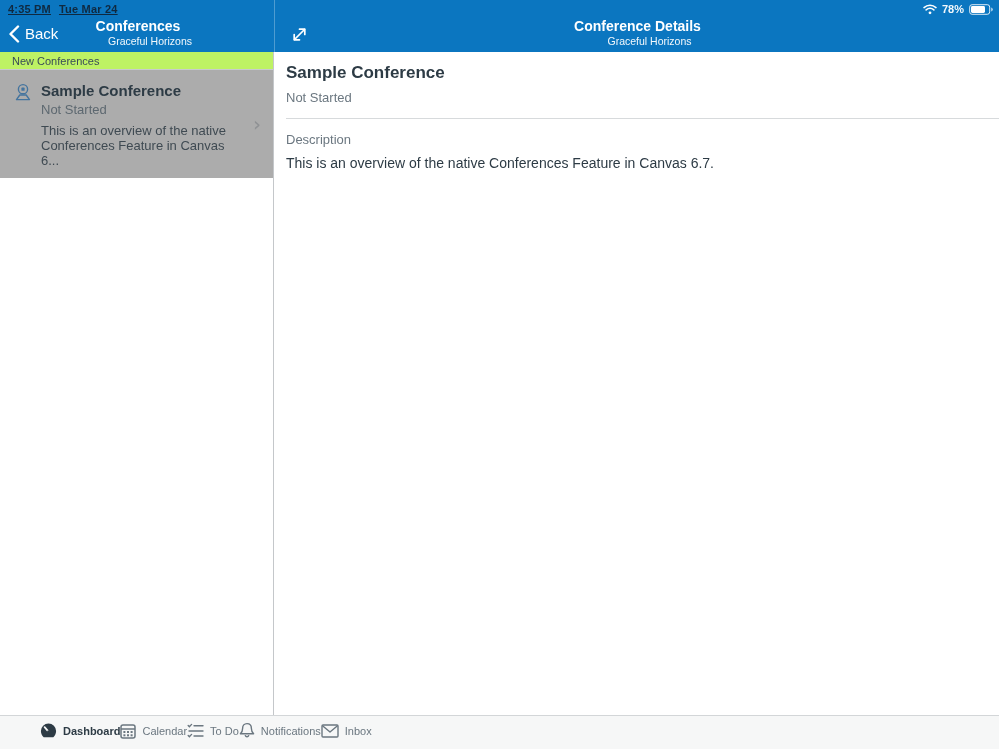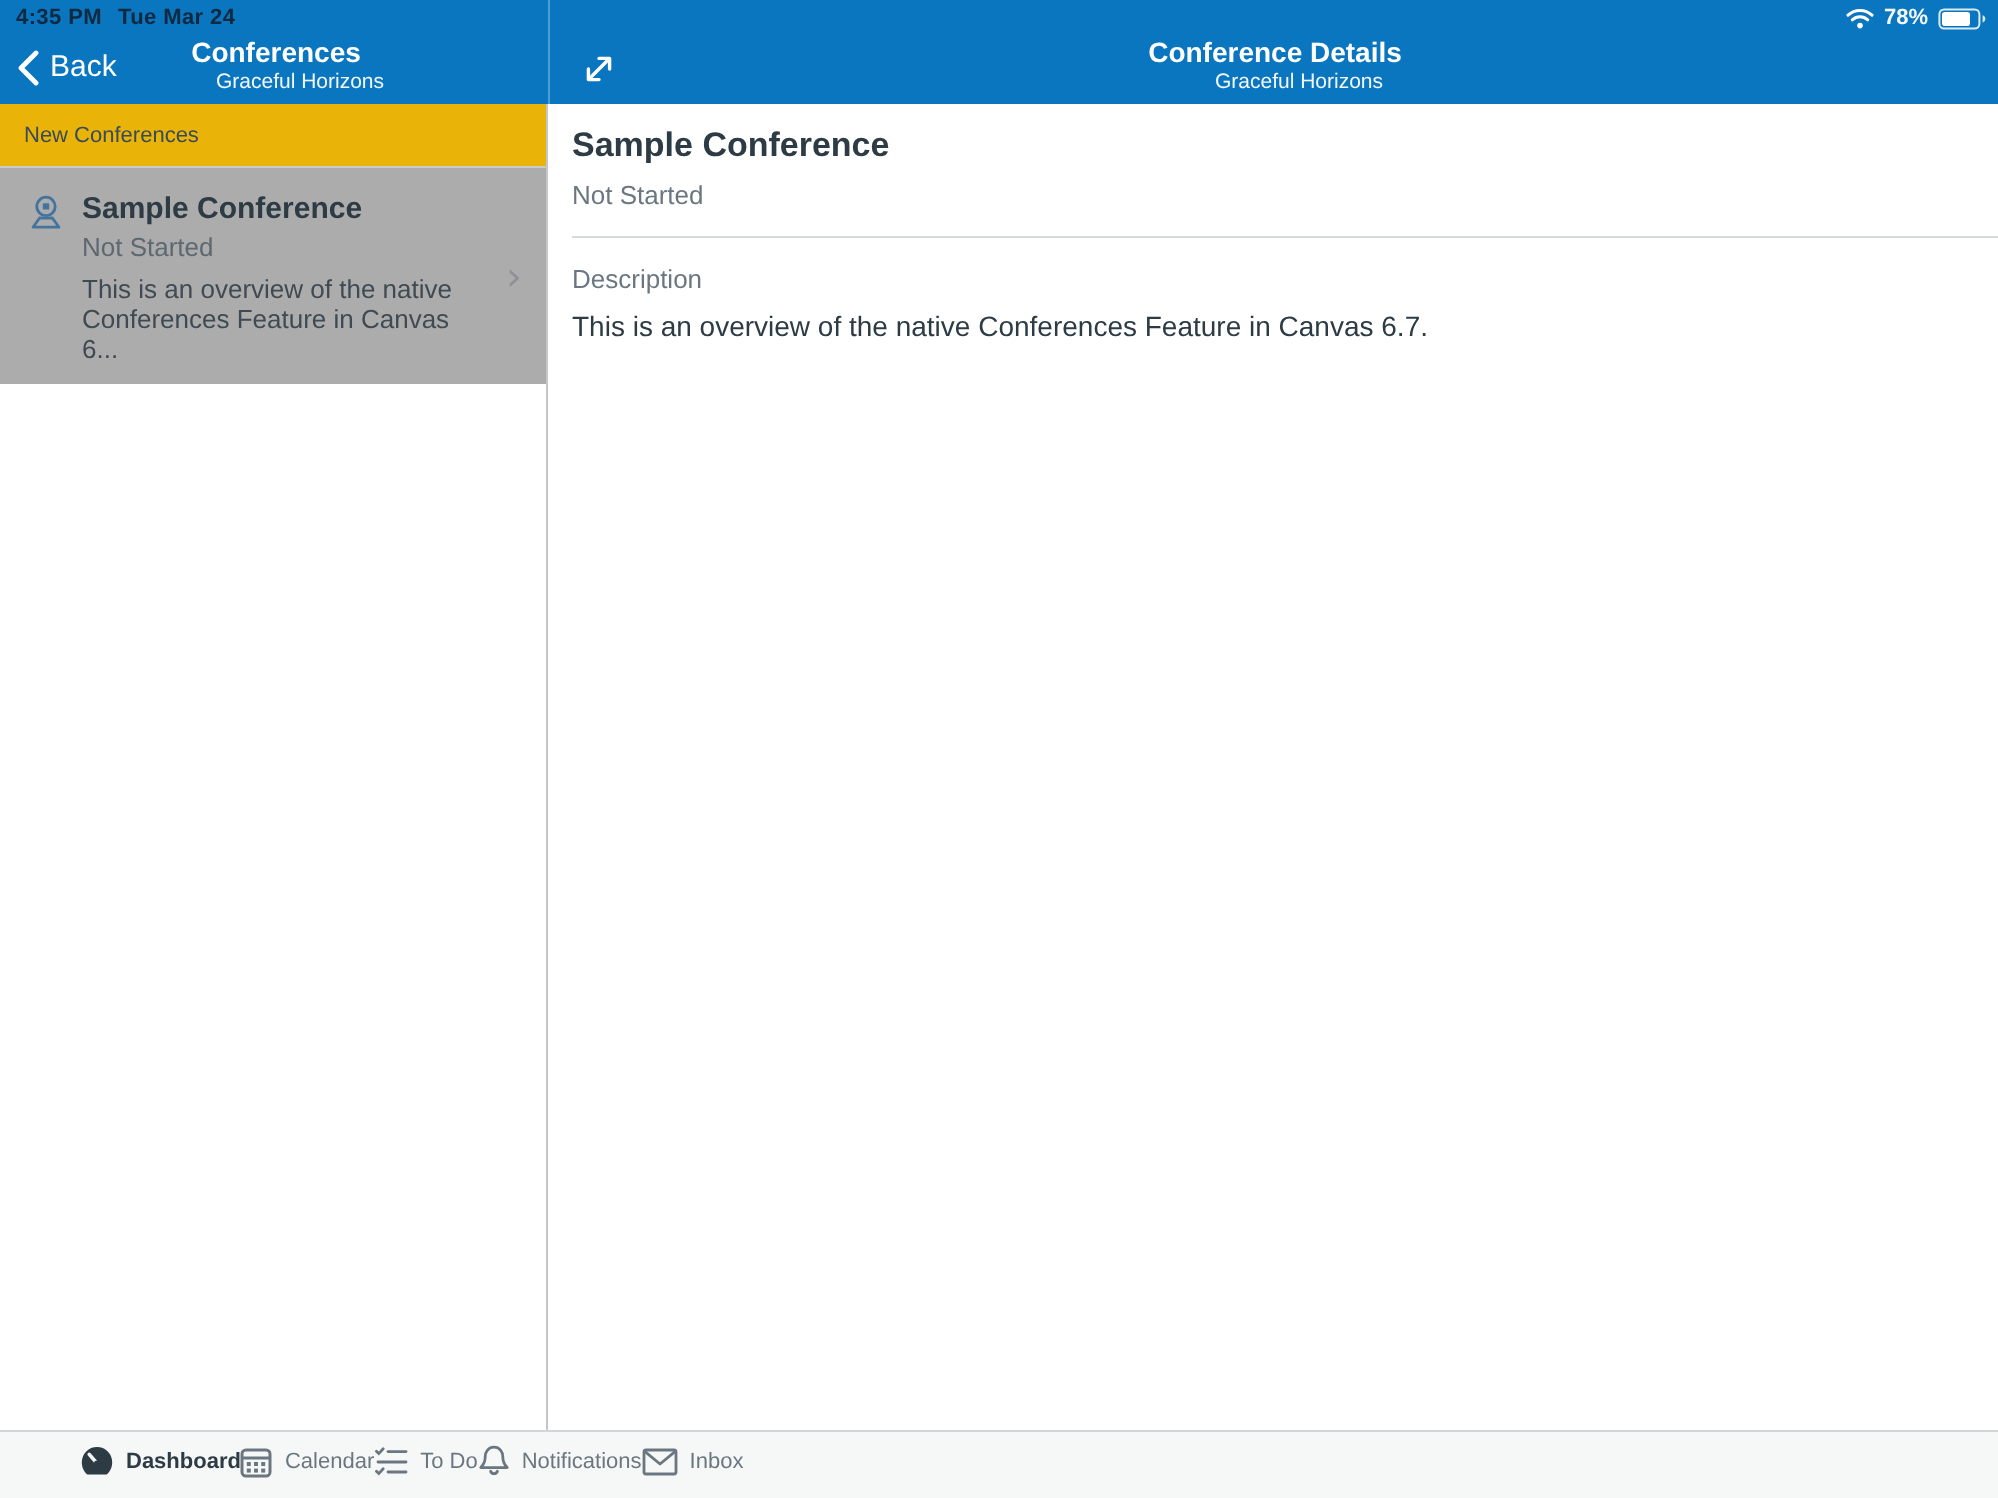--- a/index.html
+++ b/index.html
@@ -12,40 +12,40 @@
     position:relative;
   }
   .app { width:999px; height:749px; display:flex; flex-direction:column; }
 
   
   .header { background:#0b76c0; height:52px; position:relative; flex:0 0 auto; }
   .statusbar {
     height:16px; display:flex; justify-content:space-between; align-items:center;
     padding:2px 6px 0 8px; font-size:11px; font-weight:bold;
   }
-  .status-left { color:#0f2940; letter-spacing:.2px; display:flex; gap:8px; }
+  .status-left { color:#0f2940; letter-spacing:.2px; display:flex; gap:8px;text-decoration:underline; }
   .status-right { display:flex; align-items:center; gap:5px; color:rgba(255,255,255,.95); font-weight:bold;justify-content:space-between; }
   .navrow { height:36px; display:flex; position:relative; }
   .header-divider { position:absolute; left:274px; top:0; width:1px; height:52px; background:rgba(255,255,255,.28); }
 
   .nav-left { width:274px; position:relative; display:flex; align-items:center; }
   .back-btn { display:flex; align-items:flex-start; gap:5px; color:#fff; font-size:15px; padding-left:8px; cursor:pointer; z-index:2; }
   .title-stack { position:absolute; left:2px; right:0; top:2px; text-align:center; color:#fff; pointer-events:none; }
   .title-stack .t { font-size:14px; font-weight:bold; line-height:17px; }
   .title-stack .s { font-size:10.5px; line-height:12px; opacity:.95;padding-left:24px; }
 
   .nav-right { flex:1; position:relative; display:flex; align-items:center; }
   .expand-btn { padding-left:16px; display:flex; align-items:center; cursor:pointer; z-index:2; }
 
   
   .body { flex:1; display:flex; min-height:0; }
 
   .sidebar { width:274px; border-right:1px solid #c4c7ca; background:#fff; display:flex; flex-direction:column; }
   .section-header {
-    height:32px; background:#eab308; border-bottom:1px solid #c8cbce;
+    height:18px; background:#bef264; border-bottom:1px solid #c8cbce;
     font-size:11px; color:#394B58; padding-left:12px; display:flex; align-items:center;
   }
   .cell {
     background:#acacac; padding:11px 10px 10px 13px;
     display:flex; align-items:flex-start; position:relative; cursor:pointer;
   }
   .cell-icon { width:28px; flex:0 0 28px; padding-top:2px; }
   .cell-text { width:202px; }
   .cell-title { font-size:15px; font-weight:bold; color:#2D3B45; line-height:19px; }
   .cell-status { font-size:13px; color:#5d6870; line-height:18px; margin-top:1px; }

